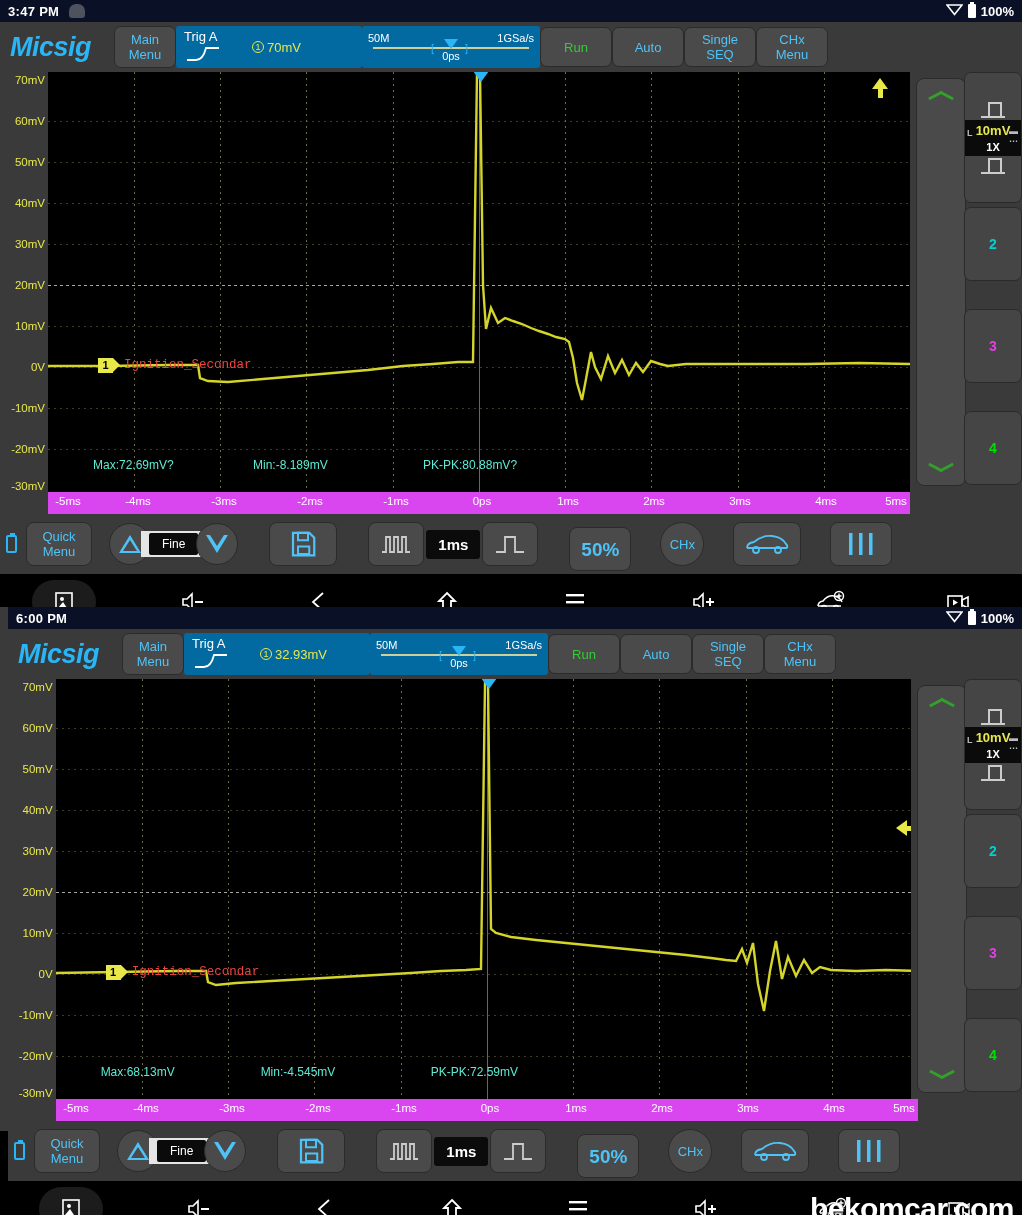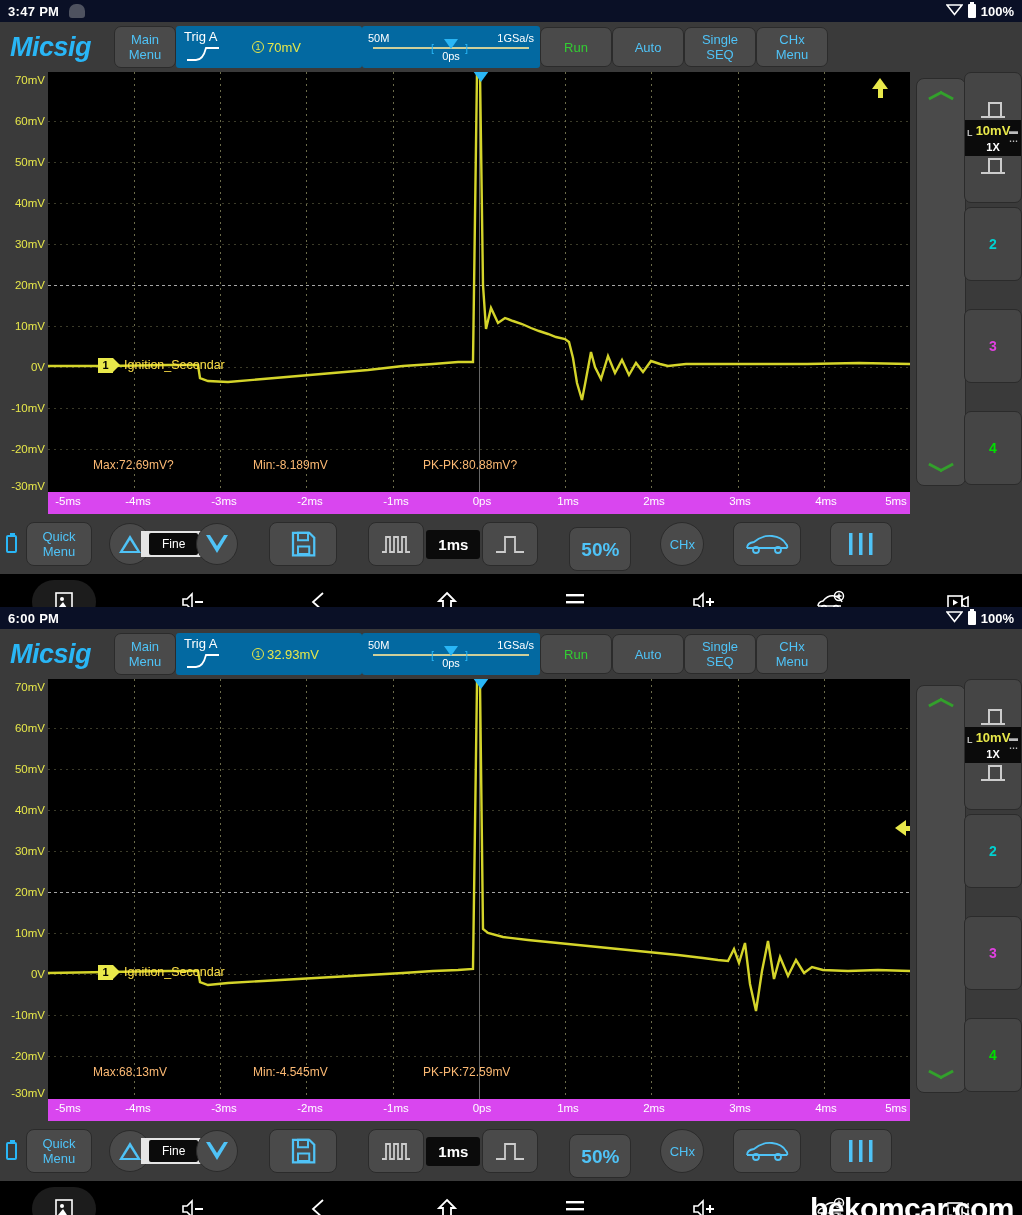--- a/index.html
+++ b/index.html
@@ -3,21 +3,21 @@
 <meta charset="utf-8">
 <style>
   * { box-sizing: border-box; margin: 0; padding: 0; }
   body {
     width: 1022px; height: 1215px;
     background: #000;
     font-family: "Liberation Sans", sans-serif;
     overflow: hidden;
   }
   .panel { position: relative; width: 1022px; height: 607px; background: #3a3a3a; }
-  .panel.second { height: 524px; }
+  .panel.second { height: 524px; padding-left: 8px; }
 
   
   .statusbar {
     position: relative; height: 22px; background: #0a1026;
     display: flex; align-items: center; padding: 0 8px;
   }
   .statusbar .clock { color: #fff; font-size: 13px; font-weight: bold; letter-spacing: .3px; }
   .statusbar .sb-right { margin-left: auto; display: flex; align-items: center; gap: 5px; }
   .batt { width: 8px; height: 14px; background: #fff; border-radius: 1px; position: relative; }
   .batt:before { content:""; position:absolute; top:-2px; left:2px; width:4px; height:2px; background:#fff; }
@@ -84,23 +84,23 @@
   }
   .chbadge {
     background: #e8e84a; color: #000; font-size: 11px; font-weight: bold;
     width: 15px; height: 15px; text-align: center; line-height: 15px; position: relative;
   }
   .chbadge:after {
     content:""; position:absolute; right:-7px; top:0; width:0; height:0;
     border-top: 7.5px solid transparent; border-bottom: 7.5px solid transparent;
     border-left: 7px solid #e8e84a;
   }
-  .chname { color: #fde047; font-family: Liberation Sans, sans-serif; font-size: 12.5px; margin-left: 11px; }
-
-  .meas { position: absolute; color: #fdba74; font-size: 12px; }
+  .chname { color: #ef4444; font-family: Liberation Mono, monospace; font-size: 12.5px; margin-left: 11px; }
+
+  .meas { position: absolute; color: #5eead4; font-size: 12px; }
 
   .trig-arrow-up {
     position: absolute; width: 0; height: 0;
     border-left: 8px solid transparent; border-right: 8px solid transparent;
     border-bottom: 11px solid #e8e84a;
   }
   .trig-arrow-up:after {
     content:""; position:absolute; left:-2.5px; top:11px; width:5px; height:9px; background:#e8e84a;
   }
   .trig-arrow-left {

